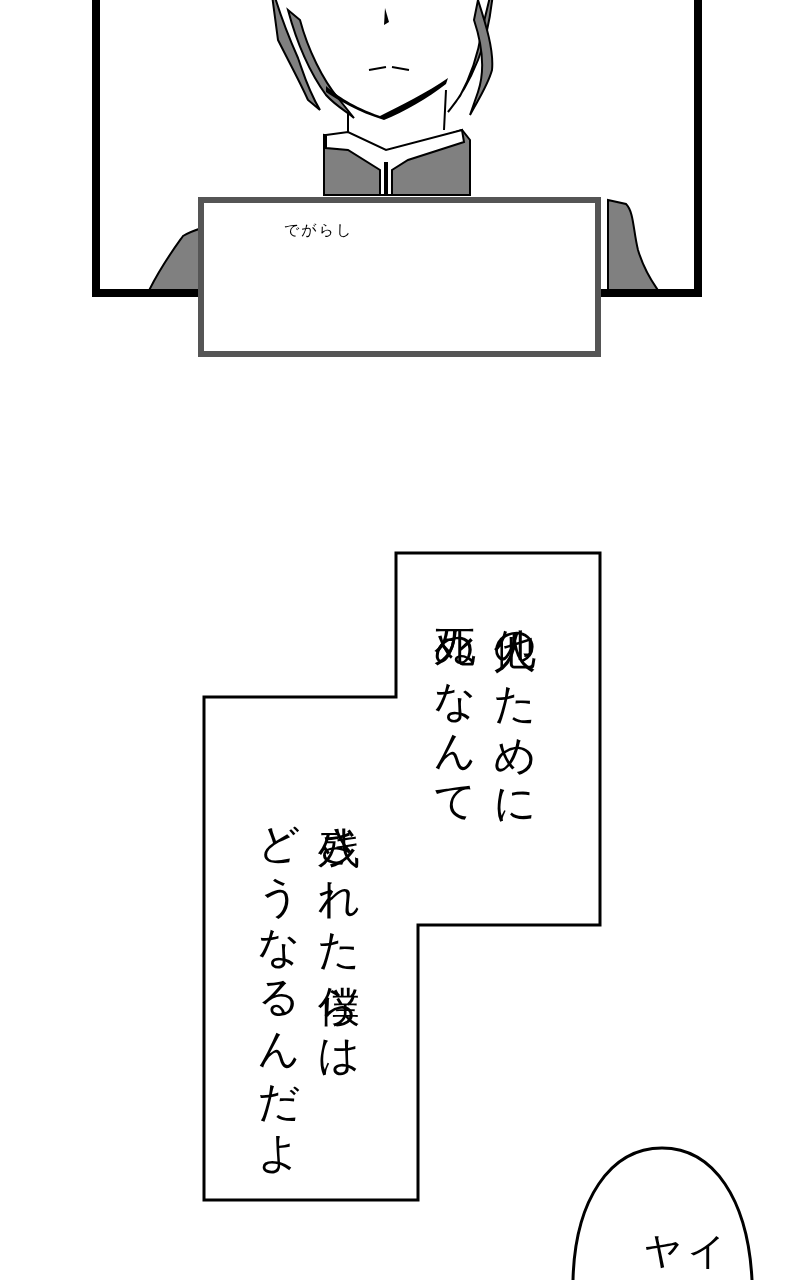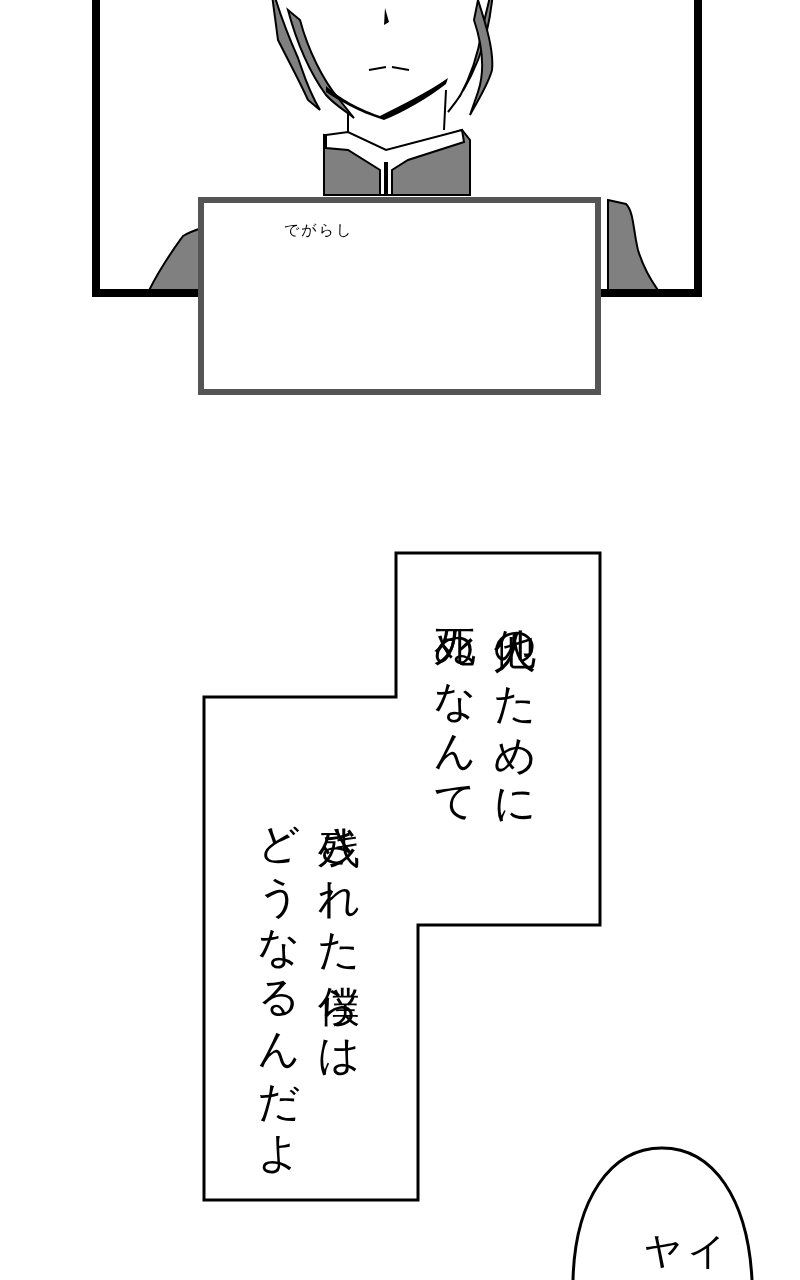--- a/index.html
+++ b/index.html
@@ -6,21 +6,21 @@
   body { width: 800px; height: 1280px; position: relative; overflow: hidden;
          font-family: "DejaVu Serif", "Liberation Serif", serif; color: #000; }
   .abs { position: absolute; }
 
   
   #panel-top { left: 92px; top: -20px; width: 610px; height: 317px;
                border: 8px solid #000; border-top: none; box-sizing: border-box; background: #fff; overflow: hidden; }
   #panel-art { left: 0; top: 0; }
 
   
-  #nameplate { left: 198px; top: 197px; width: 403px; height: 198px; box-sizing: border-box;
+  #nameplate { left: 198px; top: 197px; width: 403px; height: 160px; box-sizing: border-box;
                border: 6px solid #555555; background: #fff; }
   #ruby { left: 80px; top: 18px; font-size: 15px; letter-spacing: 2px; }
   #name-line { left: 78px; top: 32px; font-size: 42px; font-weight: bold; letter-spacing: 4px; line-height: 52px; white-space: nowrap; }
   #grade-line { left: 78px; top: 92px; font-size: 42px; font-weight: bold; letter-spacing: 1px; line-height: 52px; white-space: nowrap; }
 
   
   #narration-svg { left: 0; top: 0; }
   .vcol { position: absolute; writing-mode: vertical-rl; font-size: 42px; line-height: 50px;
           letter-spacing: 4px; font-family: "DejaVu Serif", "Liberation Serif", serif; white-space: nowrap; }
   #col1 { left: 490px; top: 596px; }

